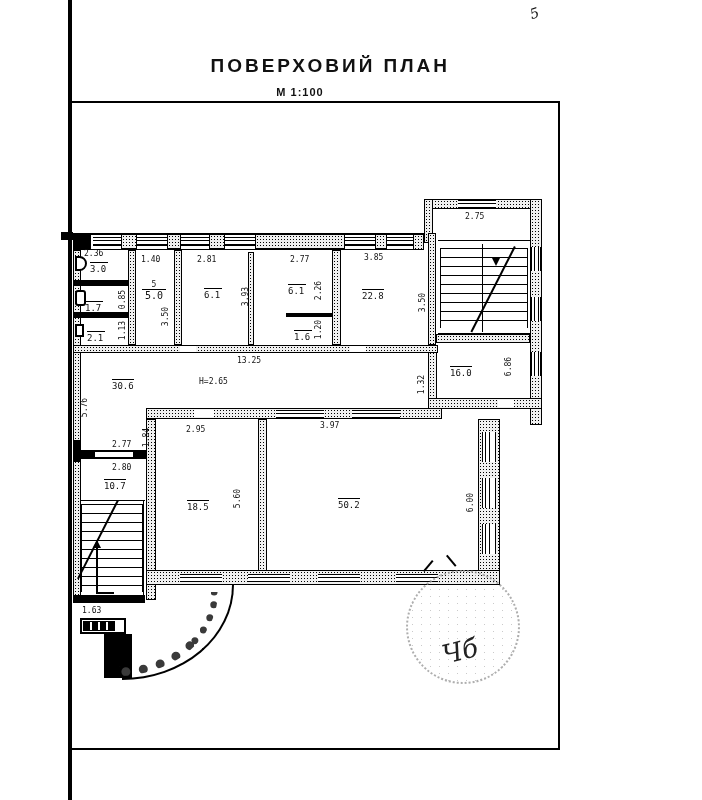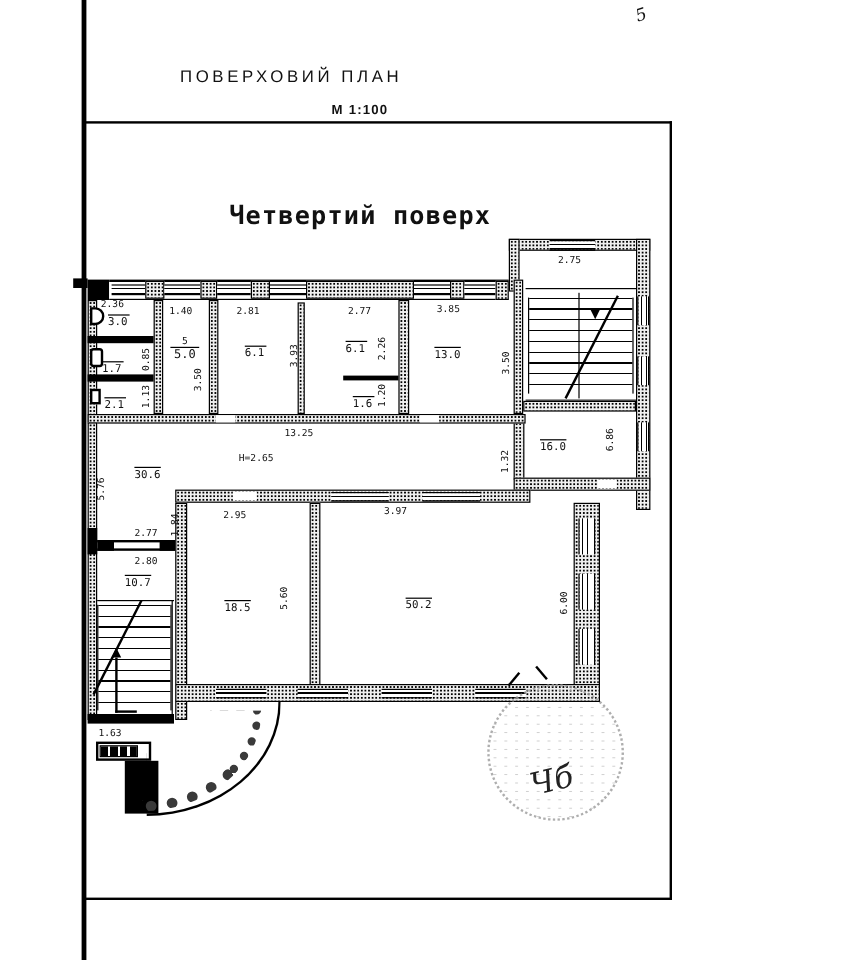--- a/index.html
+++ b/index.html
@@ -21,21 +21,21 @@
   .lv{background:#000;width:1px}
   .diag{width:2px;background:#000;transform-origin:top left}
   .dim{font-size:8px;line-height:9px;white-space:nowrap}
   .dimv{font-size:8px;line-height:9px;white-space:nowrap;width:30px;text-align:center;
         transform:rotate(-90deg);transform-origin:center center}
   .area{font-size:9px;line-height:10px;border-top:1px solid #000;padding-top:1px;text-align:left;min-width:18px}
   .rnum{display:block;font-size:8px;line-height:9px;text-align:center}
   .tri-up{width:0;height:0;border-left:4px solid transparent;border-right:4px solid transparent;border-bottom:8px solid #000}
   .tri-down{width:0;height:0;border-left:4px solid transparent;border-right:4px solid transparent;border-top:8px solid #000}
   .fix{border:2px solid #000;background:#fff}
-  .title{font-family:"Liberation Sans",sans-serif;font-weight:normal;text-align:left;letter-spacing:3px;font-size:14px}
+  .title{font-family:"Liberation Sans",sans-serif;font-weight:bold;text-align:right;letter-spacing:3px;font-size:19px}
   .subtitle{font-family:"Liberation Sans",sans-serif;font-weight:bold;text-align:center;letter-spacing:1px;font-size:11px}
   .heading{font-size:21px;font-weight:bold;letter-spacing:1px}
   .stamp{border:2px dotted #9a9a9a;border-radius:50%;
          background-image:radial-gradient(#bdbdbd 0.8px,transparent 1px);background-size:9px 7px;opacity:.8}
   .sig{font-family:"DejaVu Serif",serif;font-style:italic;font-size:26px;color:#222;transform:rotate(-14deg)}
   .curve-thick{border-bottom:9px dotted #3a3a3a;border-right:7px dotted #3a3a3a;border-bottom-right-radius:100% 100%}
   .curve-thin{border-bottom:2px solid #000;border-right:2px solid #000;border-bottom-right-radius:100% 100%}
   .slats{background:repeating-linear-gradient(to right,#000 0 6px,#fff 6px 8px);border:1px solid #000}
   .corner{font-family:"DejaVu Serif",serif;font-style:italic;font-size:14px;transform:rotate(-18deg)}
 </style>
@@ -46,21 +46,20 @@
 
   <div class="a blk" style="left:68px;top:0;width:4px;height:800px"></div>
   <div class="a blk" style="left:71px;top:101px;width:489px;height:2px"></div>
   <div class="a blk" style="left:558px;top:101px;width:2px;height:649px"></div>
   <div class="a blk" style="left:71px;top:748px;width:489px;height:2px"></div>
   <div class="a blk" style="left:61px;top:232px;width:12px;height:8px"></div>
 
   <div class="a title" style="left:150px;top:55px;width:300px">ПОВЕРХОВИЙ ПЛАН</div>
   <div class="a subtitle" style="left:150px;top:86px;width:300px">М 1:100</div>
   <div class="a corner" style="left:530px;top:5px">5</div>
-  <div class="a heading" style="left:191px;top:168px">Четвертий поверх</div>
 
   <div>
 
     <div class="a wall" style="left:424px;top:199px;width:118px;height:10px"></div>
     <div class="a win" style="left:458px;top:200px;width:38px;height:9px"></div>
     <div class="a wall" style="left:424px;top:199px;width:9px;height:44px"></div>
     <div class="a wall" style="left:530px;top:199px;width:12px;height:226px"></div>
     <div class="a winv" style="left:531px;top:247px;width:10px;height:24px"></div>
     <div class="a winv" style="left:531px;top:297px;width:10px;height:24px"></div>
     <div class="a winv" style="left:531px;top:352px;width:10px;height:24px"></div>
@@ -179,23 +178,23 @@
     <div class="a area" style="left:90px;top:262px">3.0</div>
     <div class="a area" style="left:85px;top:301px">1.7</div>
     <div class="a area" style="left:87px;top:331px">2.1</div>
     <div class="a" style="left:142px;top:280px;width:24px">
       <span class="rnum" style="border-bottom:1px solid #000">5</span>
       <span class="rnum" style="font-size:10px;padding-top:1px">5.0</span>
     </div>
     <div class="a area" style="left:204px;top:288px">6.1</div>
     <div class="a area" style="left:288px;top:284px">6.1</div>
     <div class="a area" style="left:294px;top:330px">1.6</div>
-    <div class="a area" style="left:362px;top:289px">13.0</div>
+    <div class="a area" style="left:362px;top:289px">22.8</div>
     <div class="a area" style="left:450px;top:366px">16.0</div>
-    <div class="a area" style="left:112px;top:389px">30.6</div>
+    <div class="a area" style="left:112px;top:379px">30.6</div>
     <div class="a area" style="left:104px;top:479px">10.7</div>
     <div class="a area" style="left:187px;top:500px">18.5</div>
     <div class="a area" style="left:338px;top:498px">50.2</div>
   </div>
 
   <div class="a stamp" style="left:406px;top:570px;width:114px;height:114px"></div>
   <div class="a sig" style="left:442px;top:636px">Чб</div>
 
 </div>
 

